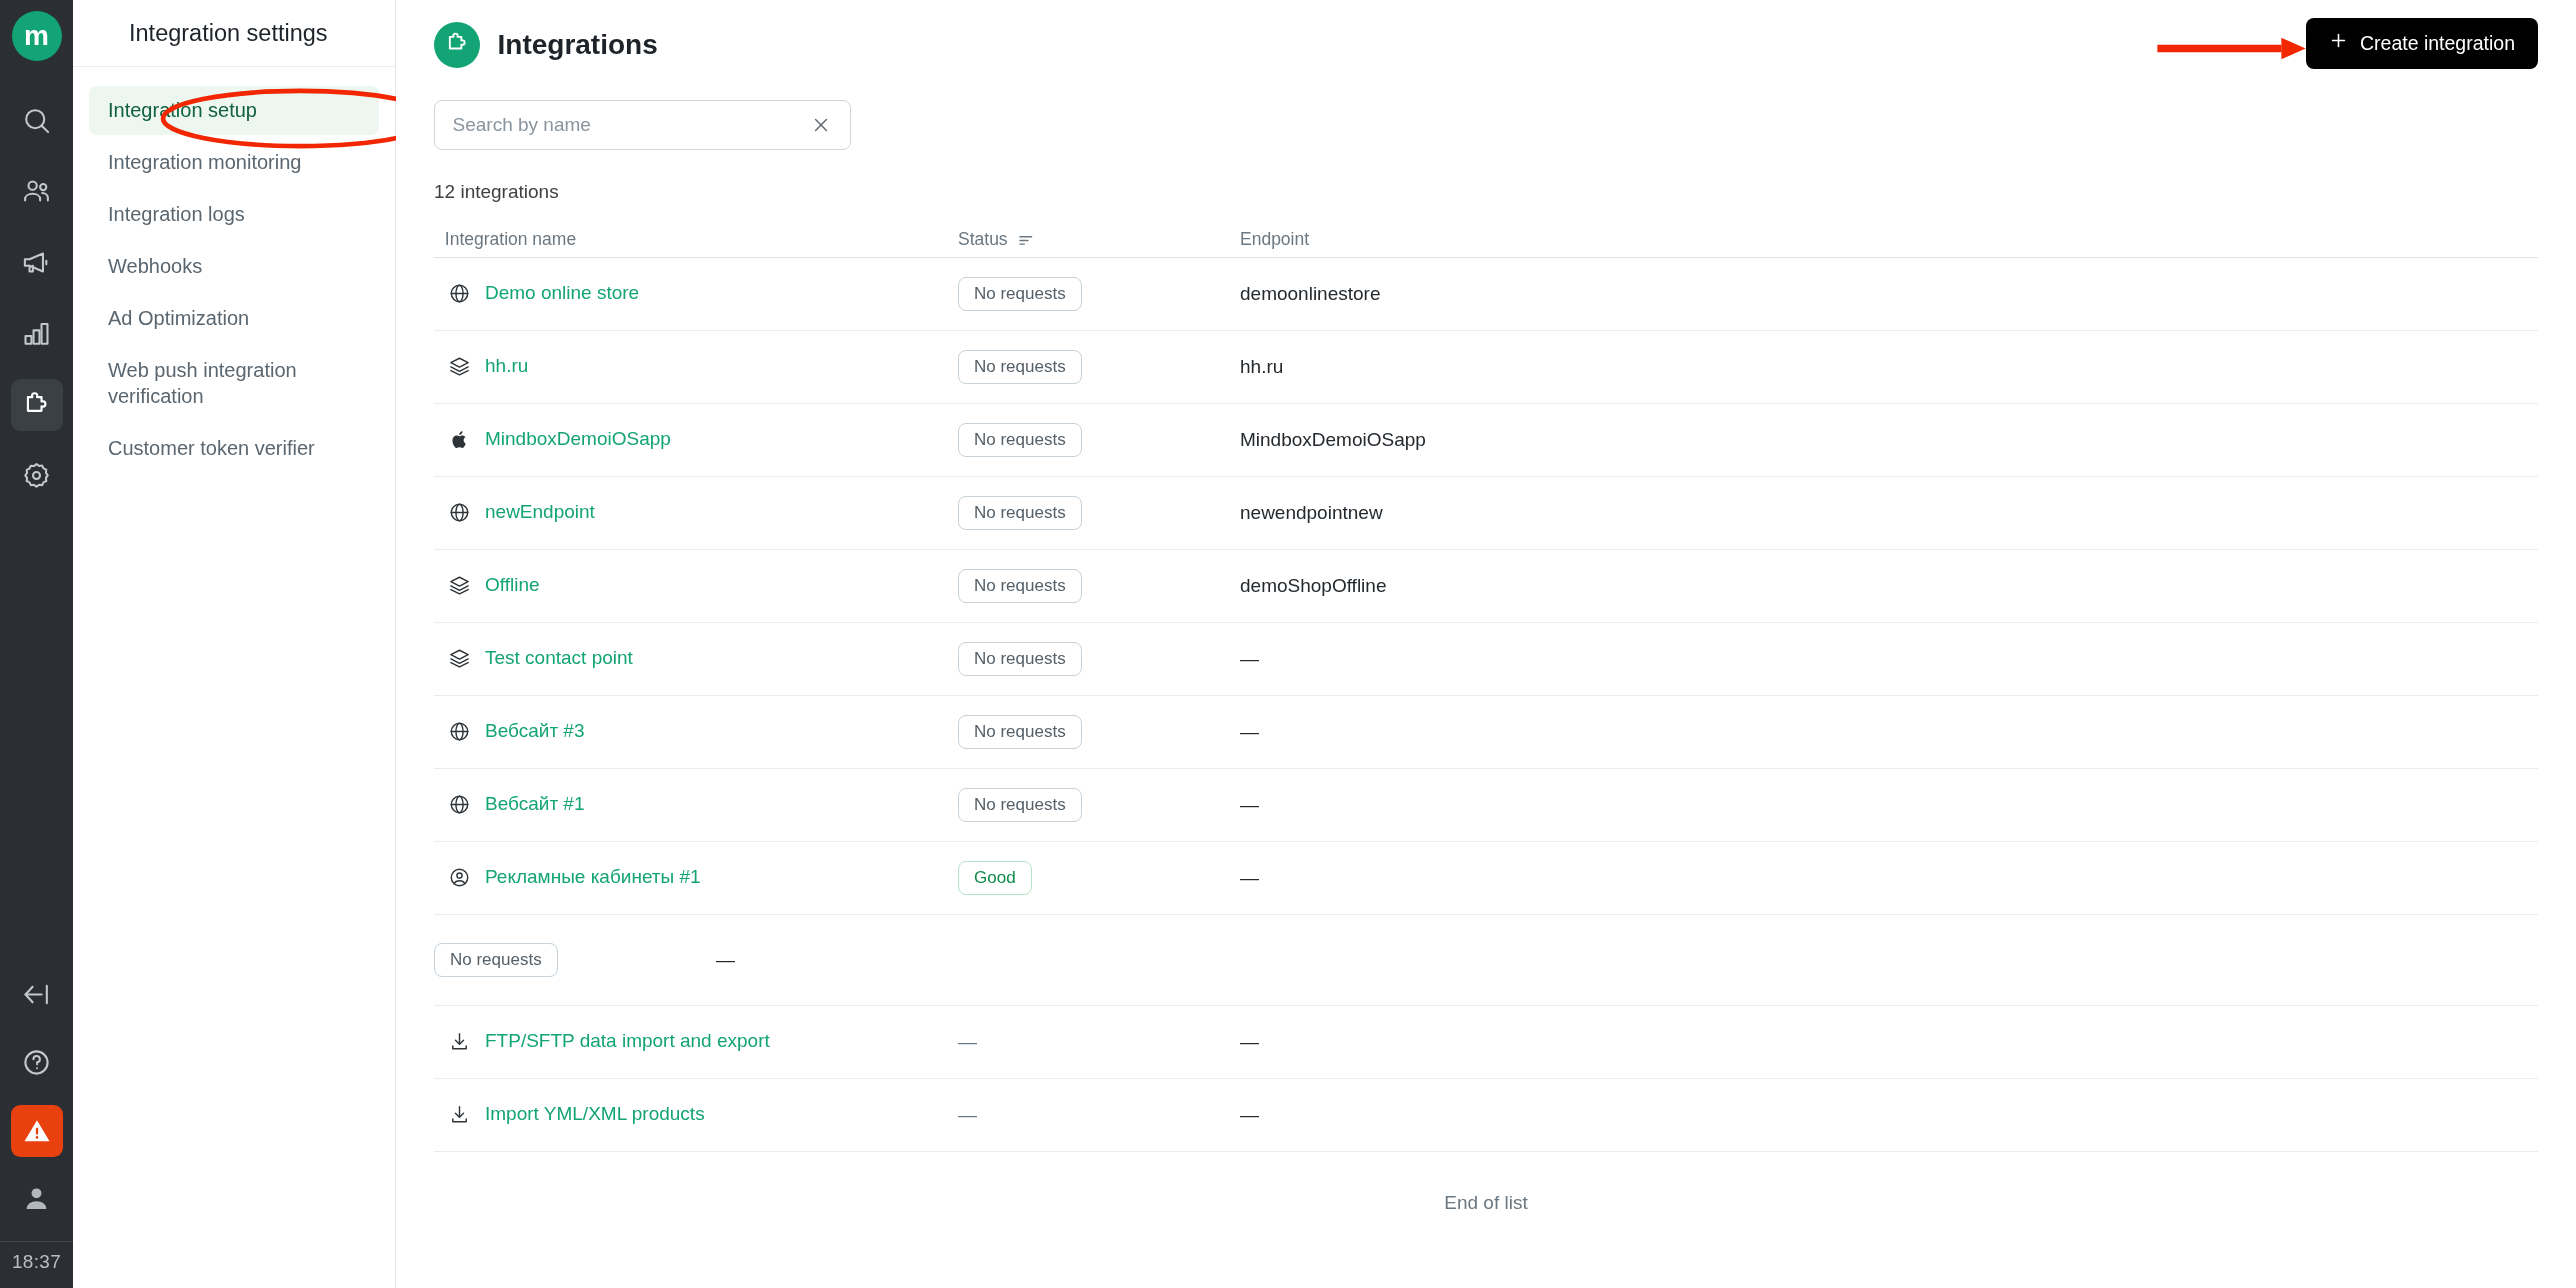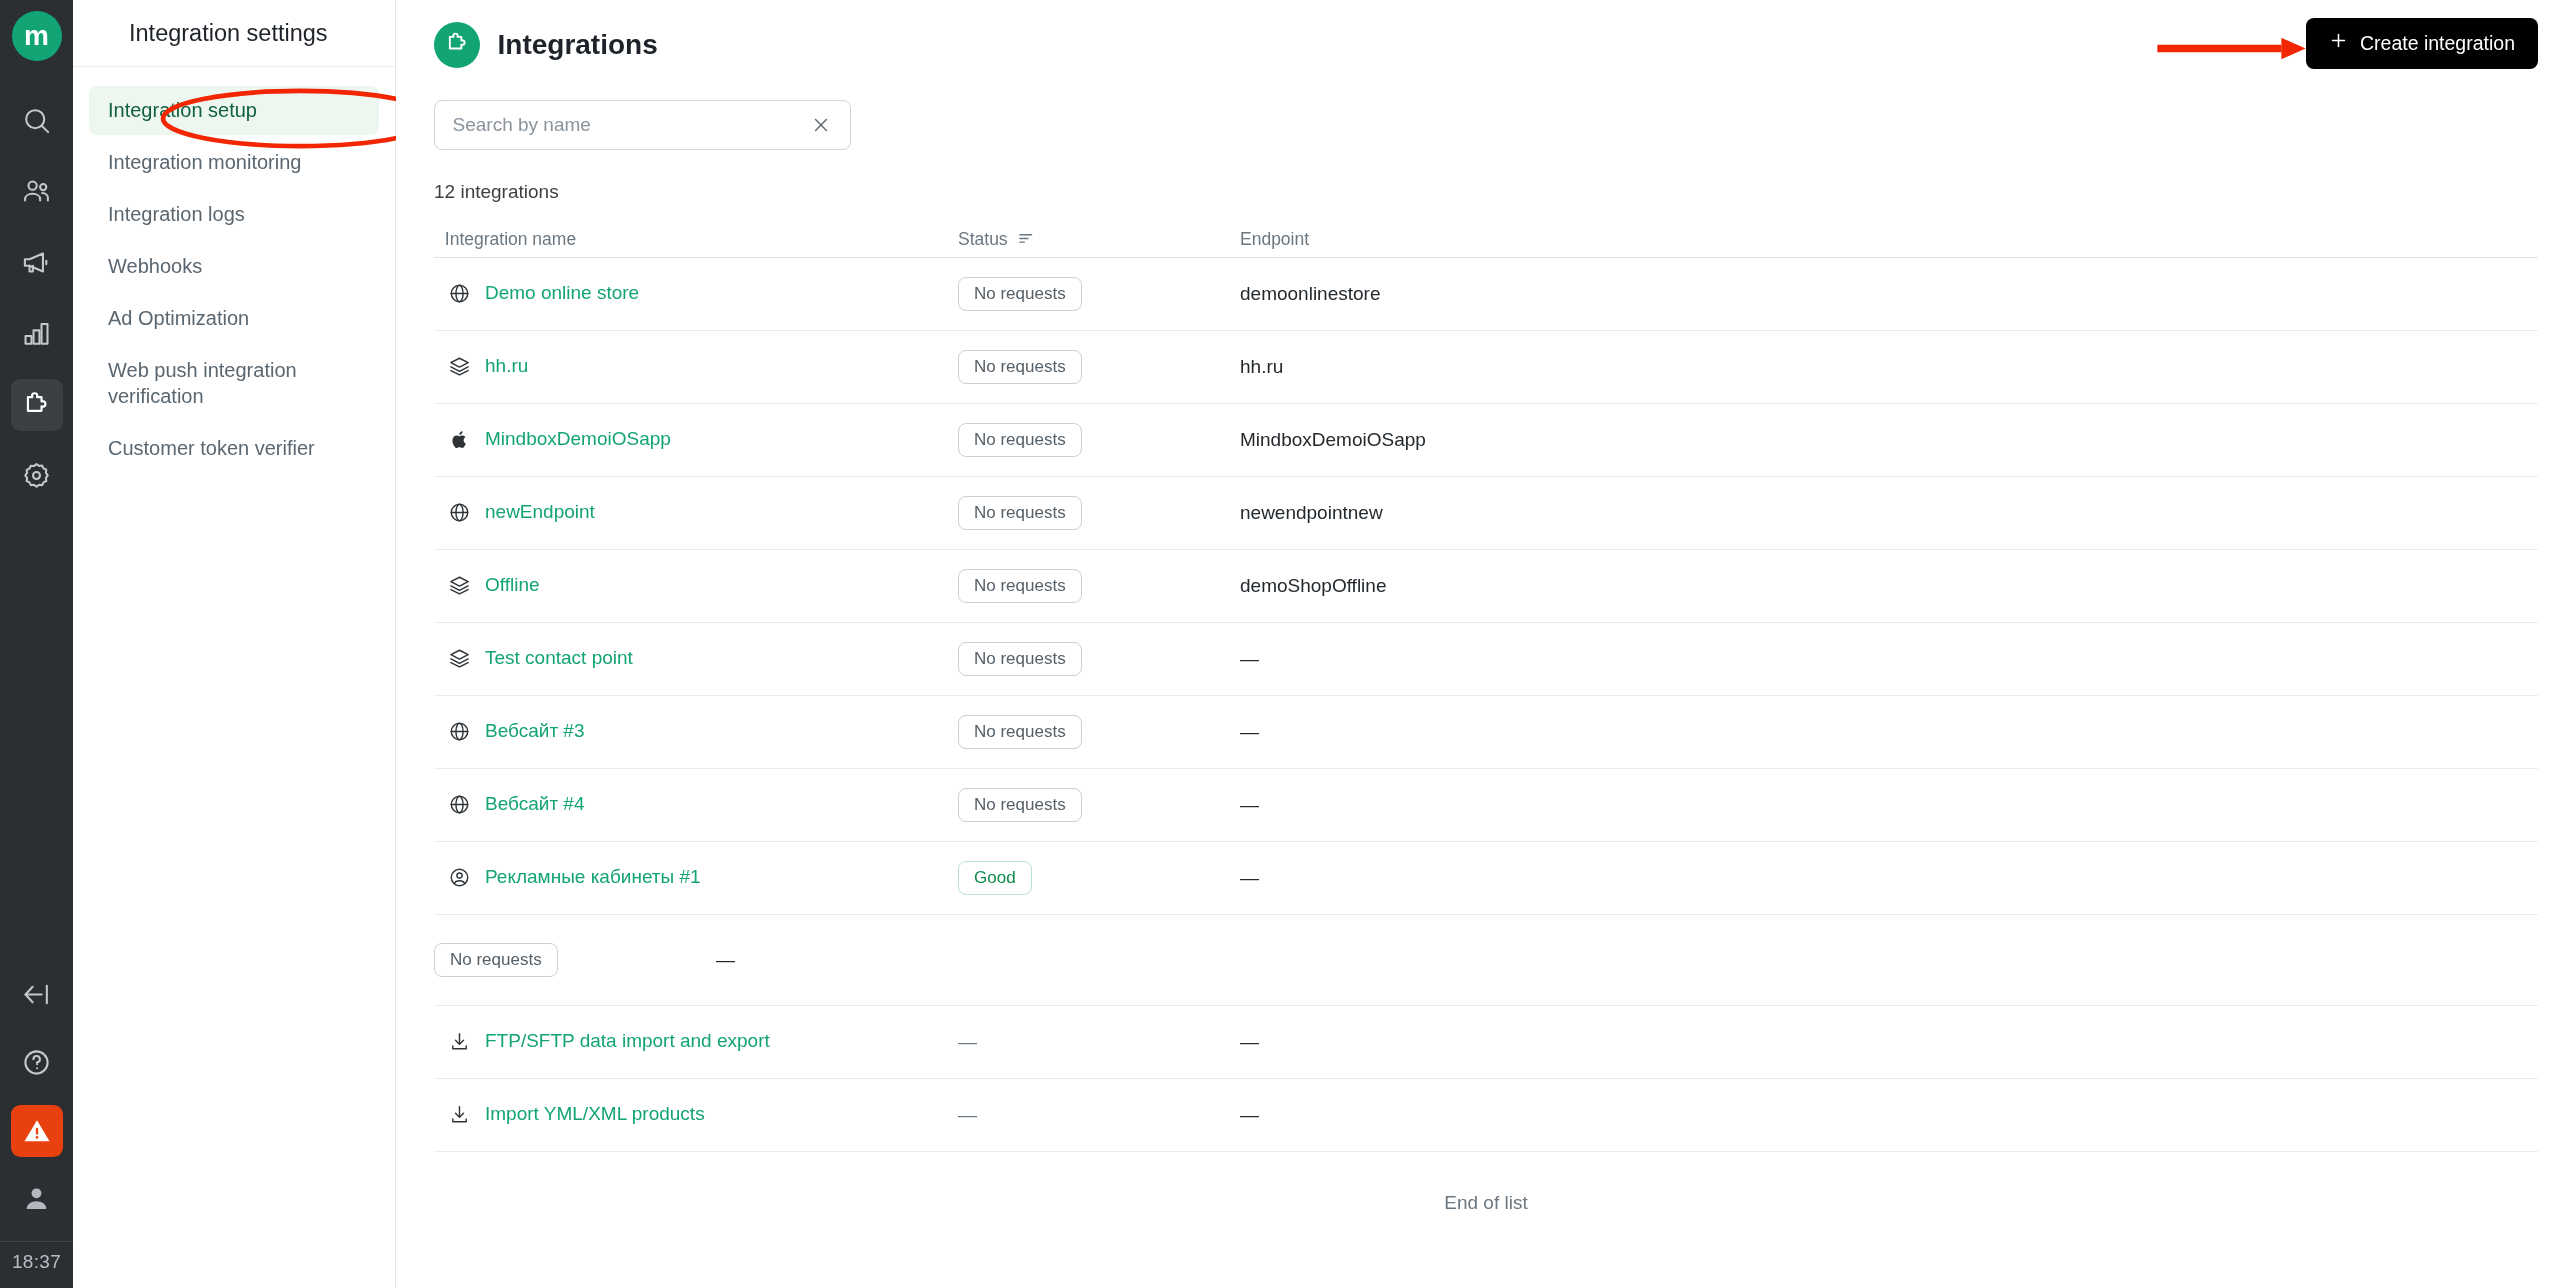--- a/index.html
+++ b/index.html
@@ -97,21 +97,21 @@
 
   .count { padding: 31px 38px 0 38px; font-size: 19px; color: #404040; }
 
   
   .table { margin: 19px 38px 0 38px; }
   .thead {
     display: flex; align-items: center; height: 36px;
     font-size: 17.5px; color: #6b7781; border-bottom: 0.7px solid #dde5ea;
   }
   .col-name { width: 524px; flex: 0 0 524px; padding-left: 10.8px; }
-  .col-status { width: 282px; flex: 0 0 282px; display: flex; gap: 9.4px; }
+  .col-status { width: 282px; flex: 0 0 282px; display: flex; align-items: center; gap: 9.4px; }
   .col-endpoint { flex: 1 1 auto; }
   .sort-icon { cursor: pointer; line-height: 0; }
 
   .trow {
     display: flex; align-items: center; min-height: 73px;
     border-bottom: 0.7px solid #e7edf1;
   }
   .trow.tall { min-height: 91px; }
   .cell-name { width: 524px; flex: 0 0 524px; display: flex; align-items: center; gap: 0; }
   .row-icon { width: 51px; flex: 0 0 51px; display: flex; align-items: center; justify-content: center; line-height: 0; }
@@ -421,21 +421,21 @@
           </div>
           <div class="trow">
             <div class="cell-name">
               <span class="row-icon">
                 <svg width="23" height="23" viewBox="0 0 24 24" fill="none" stroke="#2f3438" stroke-width="1.5" stroke-linecap="round" stroke-linejoin="round">
                   <circle cx="12" cy="12" r="8.6"></circle>
                   <ellipse cx="12" cy="12" rx="3.7" ry="8.6"></ellipse>
                   <line x1="3.4" y1="12" x2="20.6" y2="12"></line>
                 </svg>
               </span>
-              <a class="row-link">Вебсайт #4</a>
+              <a class="row-link">Вебсайт #1</a>
             </div>
             <div class="cell-status"><span class="badge">No requests</span></div>
             <div class="cell-endpoint">—</div>
           </div>
           <div class="trow">
             <div class="cell-name">
               <span class="row-icon">
                 <svg width="23" height="23" viewBox="0 0 24 24" fill="none" stroke="#2f3438" stroke-width="1.5" stroke-linecap="round" stroke-linejoin="round">
                   <circle cx="12" cy="12" r="8.6"></circle>
                   <circle cx="12" cy="10" r="2.7"></circle>

